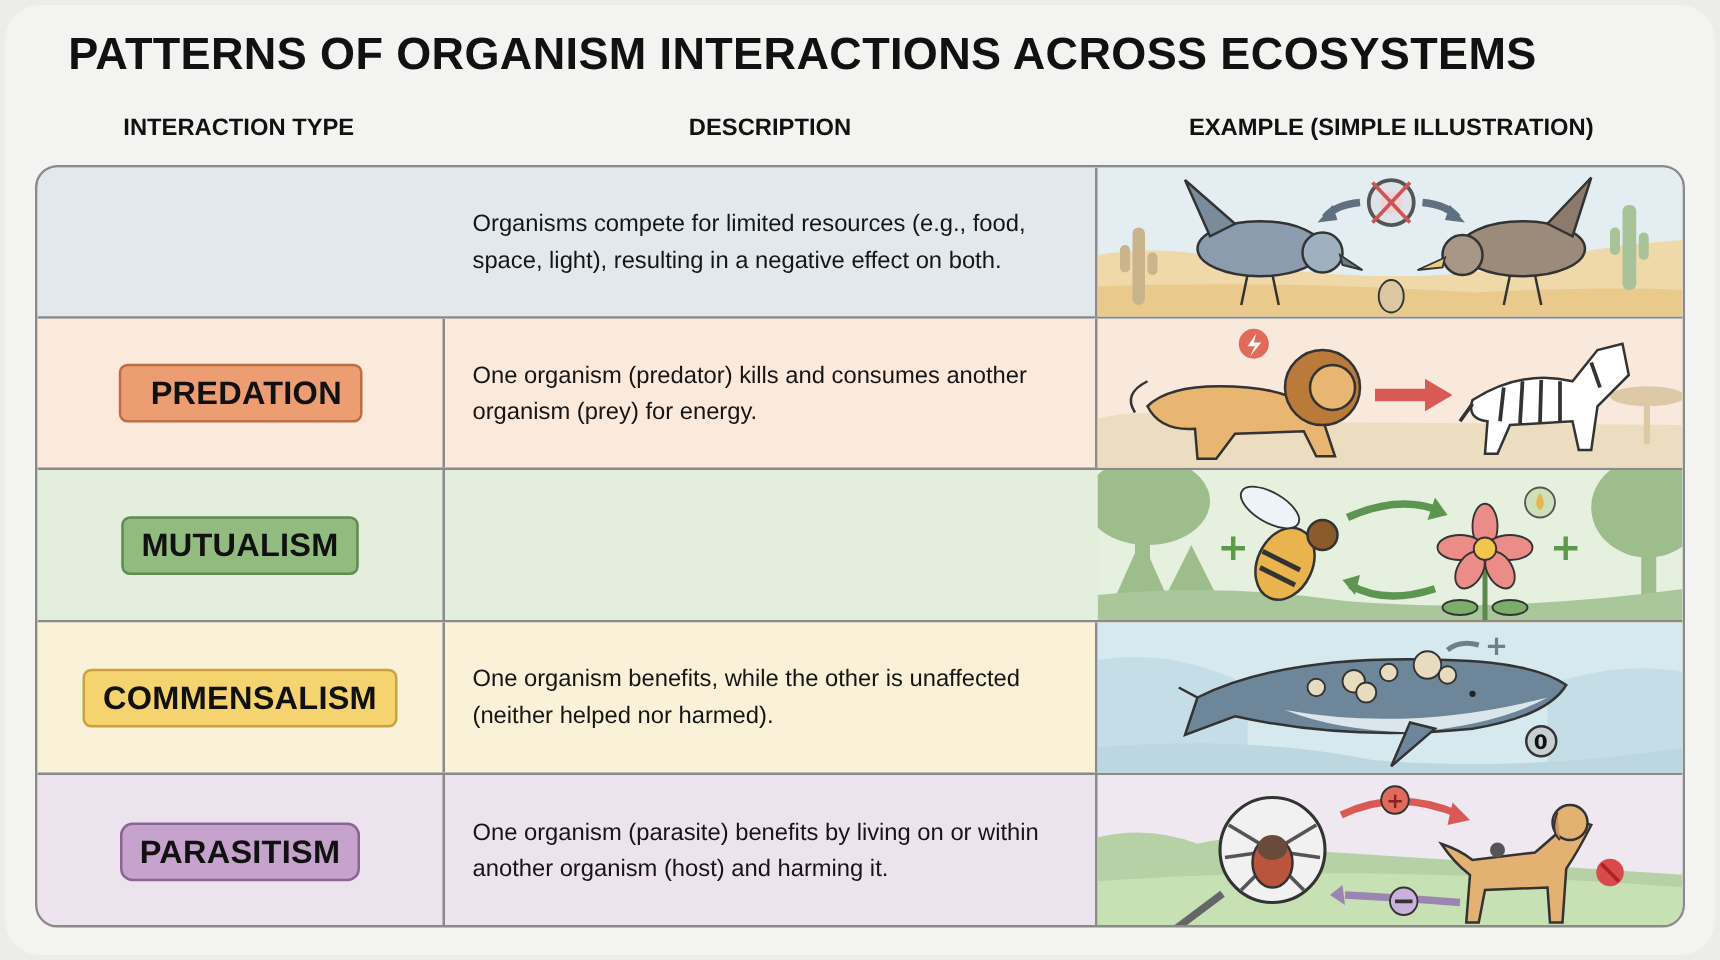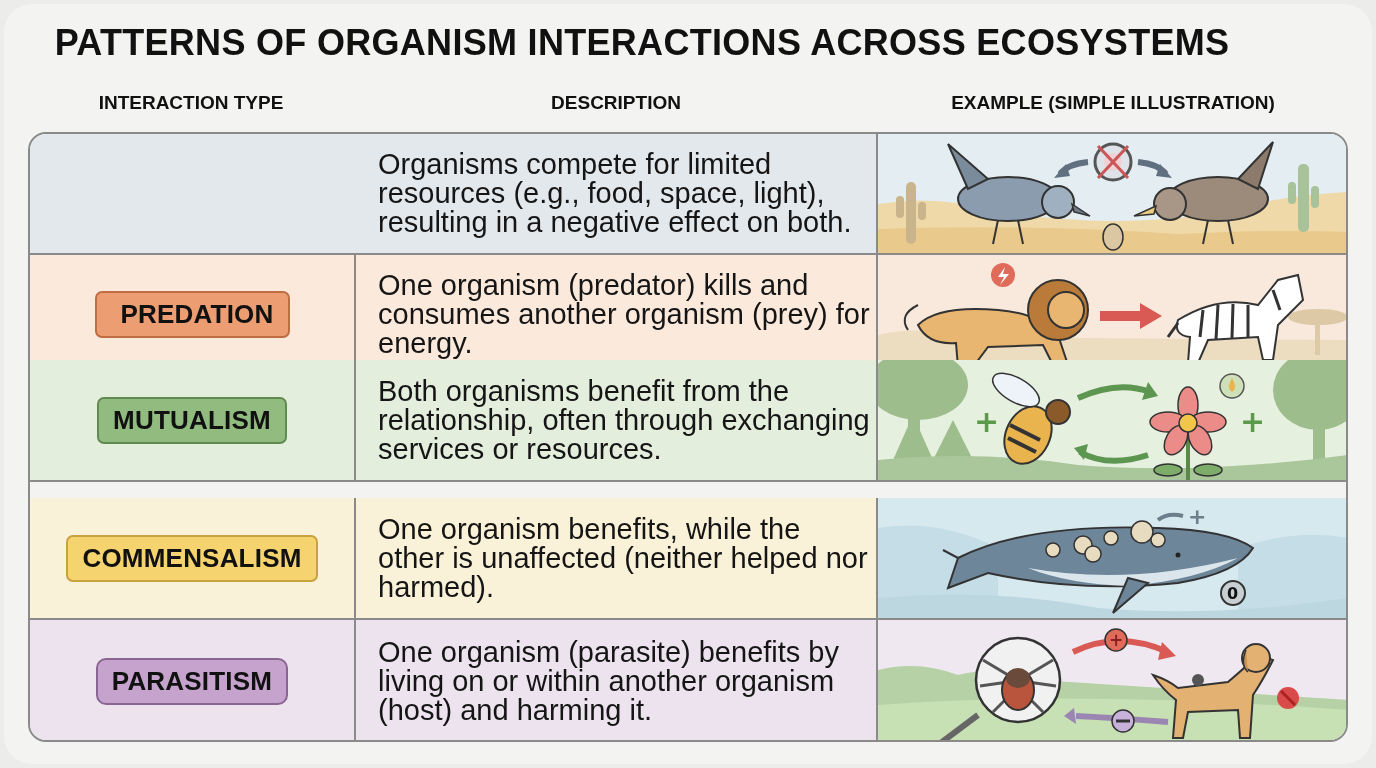--- a/index.html
+++ b/index.html
@@ -8,21 +8,21 @@
   .title{position:absolute;left:0;top:22px;width:1284px;text-align:center;font-weight:700;font-size:36px;letter-spacing:0.3px;color:#111;}
   .colhead{position:absolute;top:92px;font-weight:700;font-size:19px;color:#111;text-align:center;}
   .table{position:absolute;left:28px;top:132px;width:1320px;height:610px;border:2px solid #8a8a8a;border-radius:18px;overflow:hidden;box-sizing:border-box;}
   .row{position:absolute;left:0;width:1316px;box-sizing:border-box;border-bottom:2px solid #8a8a8a;}
   .row:last-child{border-bottom:none;}
   .cell{position:absolute;top:0;bottom:0;box-sizing:border-box;}
   .c1{left:0;width:326px;border-right:2px solid #8a8a8a;display:flex;align-items:center;justify-content:center;}
   .c2{left:326px;width:522px;border-right:2px solid #8a8a8a;display:flex;align-items:center;padding-left:22px;padding-right:6px;}
   .c3{left:848px;right:0;overflow:hidden;}
   .badge{padding:6px 14px;border-radius:7px;border:2px solid;font-weight:700;font-size:26px;color:#111;letter-spacing:0.2px;}
-  .desc{font-size:29px;line-height:29px;color:#151515;}
+  .desc{font-size:19px;line-height:29px;color:#151515;}
   svg{display:block;}
 </style>
 </head>
 <body>
 
 <div class="card"></div>
 <div class="title">PATTERNS OF ORGANISM INTERACTIONS ACROSS ECOSYSTEMS</div>
 
 <div class="colhead" style="left:28px;width:326px;">INTERACTION TYPE</div>
 <div class="colhead" style="left:356px;width:520px;">DESCRIPTION</div>
@@ -117,26 +117,23 @@
               <line x1="355" y1="49" x2="354" y2="83"></line>
               <line x1="370" y1="50" x2="370" y2="82"></line>
               <line x1="395" y1="35" x2="402" y2="55"></line>
           </g>
           <path d="M300 68 L290 82" stroke="#333" stroke-width="3"></path>
         </g>
       </svg>
     </div>
   </div>
 
-  <div class="row" style="top:226px;height:122px;background:#e3eedd;">
+  <div class="row" style="top:242px;height:122px;background:#e3eedd;">
     <div class="cell c1">
       <span class="badge" style="background:#92bb80;border-color:#5f8a50;">MUTUALISM</span>
-    </div>
-    <div class="cell c2">
-      <div class="desc">Both organisms benefit from the relationship, often through exchanging services or resources.</div>
     </div>
     <div class="cell c3">
       <svg width="470" height="122" viewBox="0 0 470 122">
         <rect width="470" height="122" fill="#e6f0df"></rect>
         <g fill="#9dbd8d">
           <ellipse cx="40" cy="25" rx="50" ry="35"></ellipse>
             <rect x="30" y="30" width="12" height="70"></rect>
           <path d="M15 100 L35 55 L55 100Z"></path>
             <path d="M55 100 L75 60 L95 100Z"></path>
           <ellipse cx="440" cy="30" rx="45" ry="40"></ellipse>

